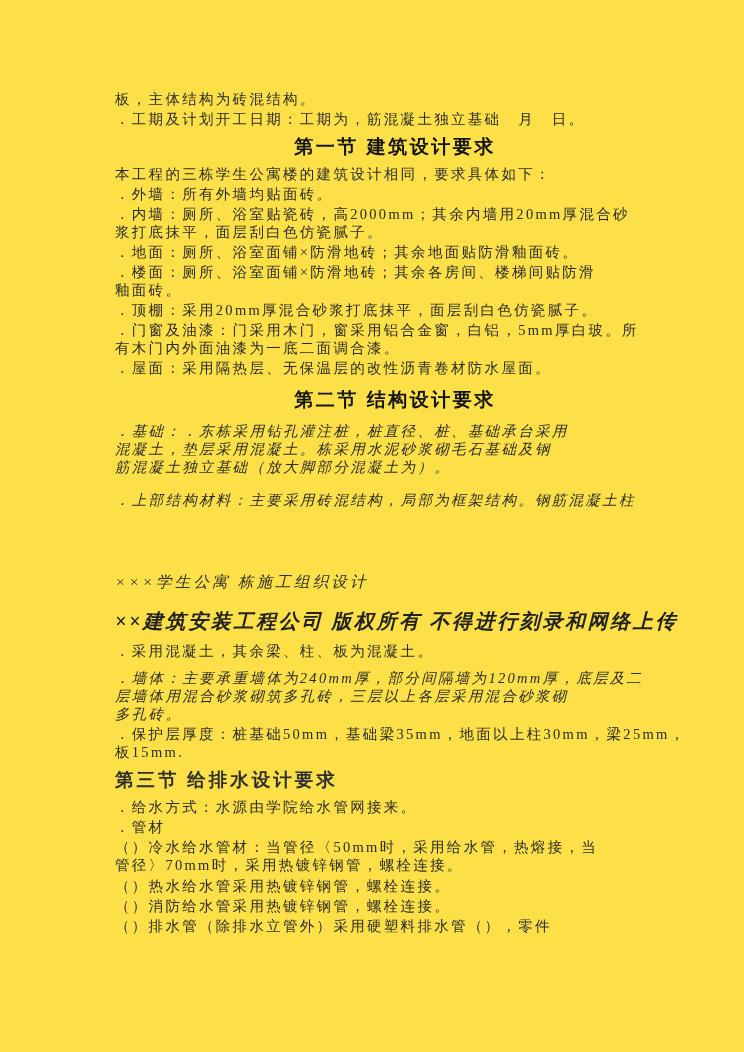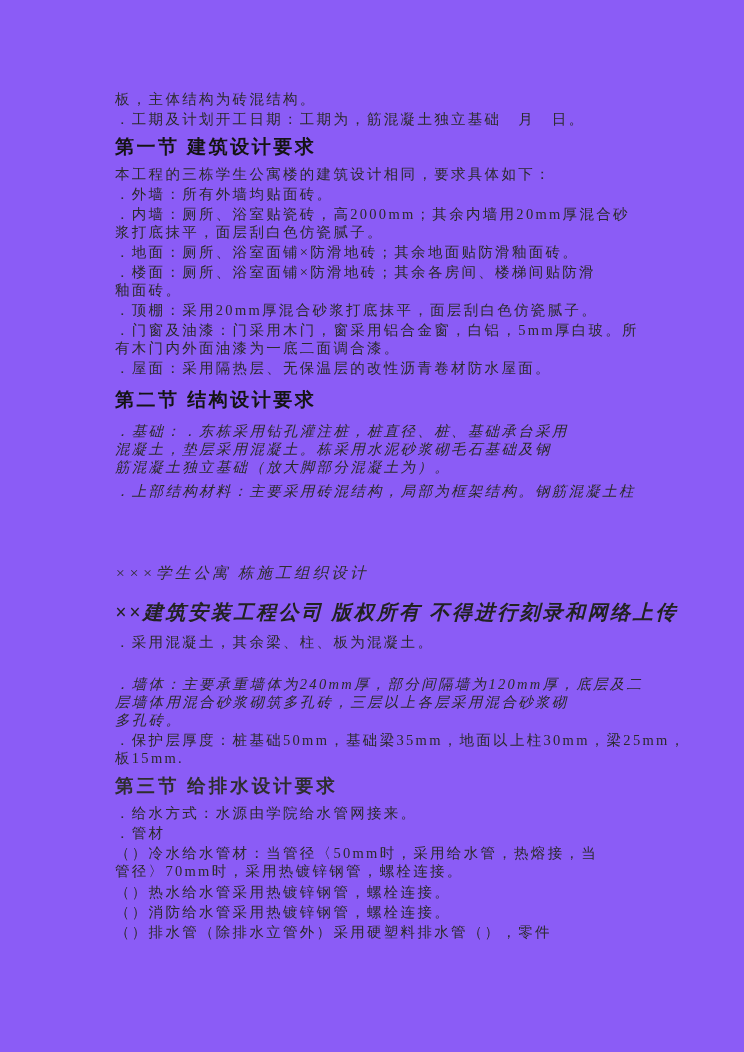--- a/index.html
+++ b/index.html
@@ -1,19 +1,19 @@
 <!DOCTYPE html>
 <html><head>
 <meta charset="utf-8">
 <style>
   html,body{margin:0;padding:0;background:#e8e8e8;}
   .page{
     position:relative;
     width:744px;height:1052px;
-    background:#8b5cf6;
+    background:#fde047;
     overflow:hidden;
     font-family:"Liberation Serif","DejaVu Serif",serif;
     color:#2b2b2b;
   }
   .content{
     position:absolute;
     left:115px;top:90px;width:560px;
   }
   .ln{
     white-space:nowrap;
@@ -26,20 +26,21 @@
   .kai{font-style:italic;}
   .h-main{
     font-family:"Liberation Sans","DejaVu Sans",sans-serif;
     font-weight:bold;
     font-size:19px;
     line-height:26px;
     letter-spacing:2.5px;
     color:#141414;
     margin:6px 0 5px 0;
     white-space:nowrap;
+    text-align:center;
   }
   .h-main.sp{margin-top:10px;margin-bottom:9px;}
   .h-soft{
     font-family:"Liberation Serif","DejaVu Serif",serif;
     font-weight:700;
     font-size:18.5px;
     line-height:26px;
     letter-spacing:3px;
     color:#2e2e2e;
     margin:6px 0 5px 0;
@@ -58,23 +59,23 @@
     font-style:italic;
     font-weight:600;
     font-size:20px;
     line-height:26px;
     letter-spacing:2.6px;
     margin-top:15px;
     color:#222222;
     white-space:nowrap;
   }
   .mt3{margin-top:3px;}
-  .mt6{margin-top:6px;}
+  .mt6{margin-top:15px;}
   .mt8{margin-top:8px;}
-  .mt9{margin-top:24px;}
+  .mt9{margin-top:9px;}
 </style>
 </head>
 <body>
 
 <div class="page">
   <div class="content">
 
     <div class="ln">板，主体结构为砖混结构。</div>
     <div class="ln ps">．工期及计划开工日期：工期为，筋混凝土独立基础　月　日。</div>
 

